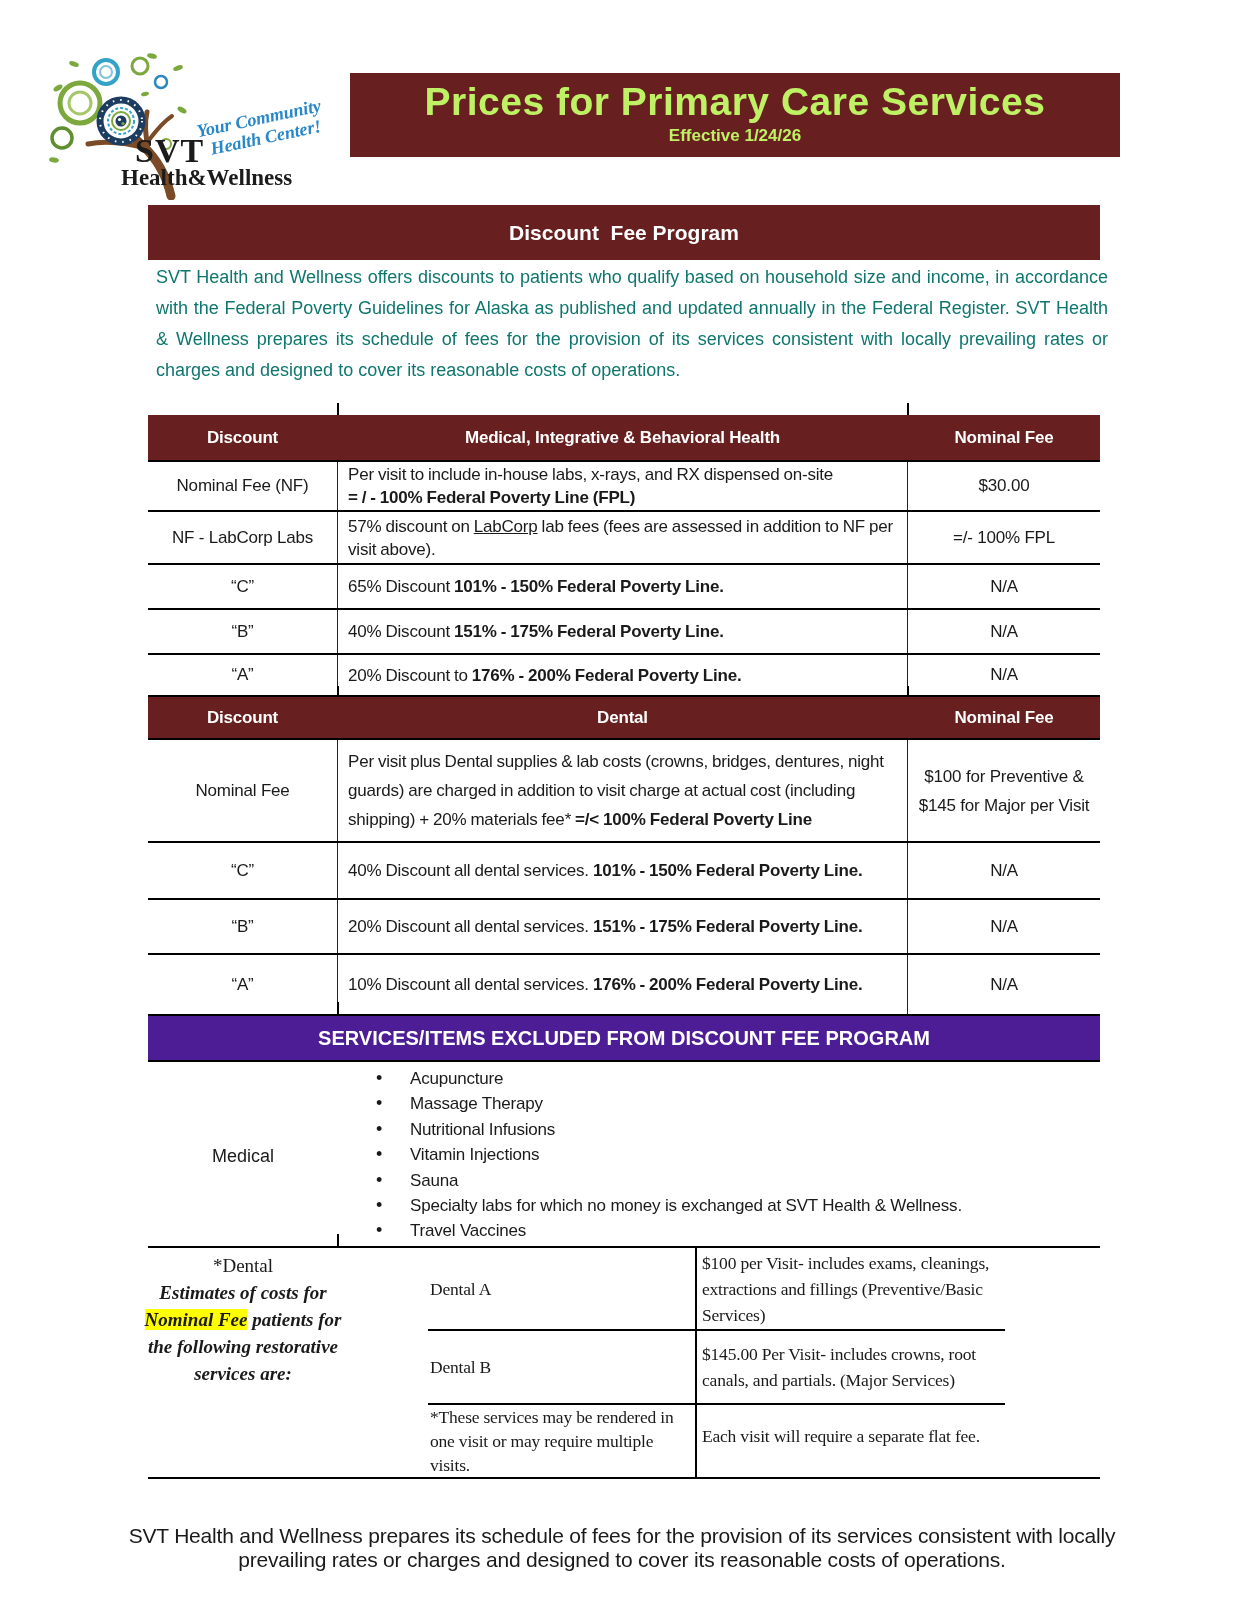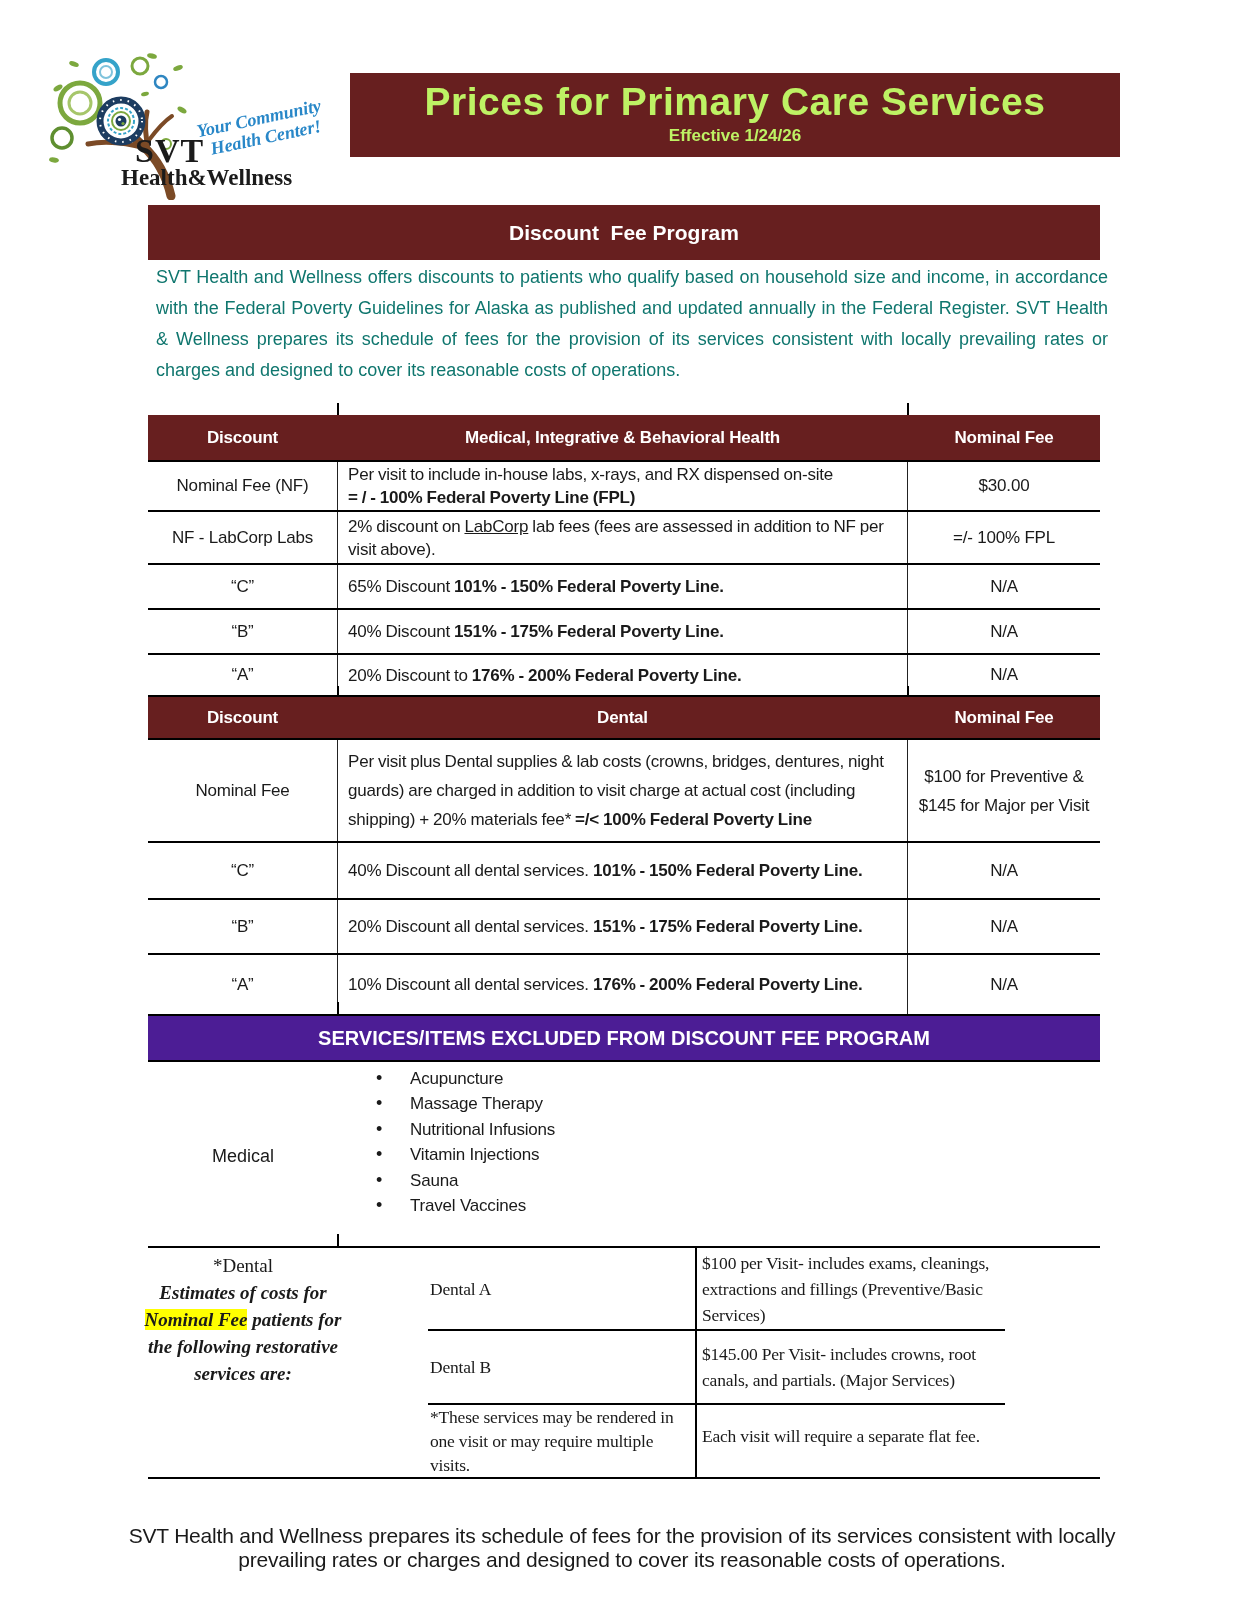--- a/index.html
+++ b/index.html
@@ -167,21 +167,21 @@
     <div class="row" style="height:50px;">
       <div class="cell c1">Nominal Fee (NF)</div>
       <div class="cell c2">
           <div class="inner"><span>Per visit to include in-house labs, x-rays, and RX dispensed on-site</span><span class="b blk">= / - 100% Federal Poverty Line (FPL)</span></div>
         </div>
       <div class="cell c3">$30.00</div>
     </div>
     <div class="row" style="height:53px;">
       <div class="cell c1">NF - LabCorp Labs</div>
       <div class="cell c2">
-          <div class="inner"><span>2% discount on </span><span class="u">LabCorp</span><span> lab fees (fees are assessed in addition to NF per visit above).</span></div>
+          <div class="inner"><span>57% discount on </span><span class="u">LabCorp</span><span> lab fees (fees are assessed in addition to NF per visit above).</span></div>
         </div>
       <div class="cell c3">=/- 100% FPL</div>
     </div>
     <div class="row" style="height:45px;">
       <div class="cell c1">“C”</div>
       <div class="cell c2">
           <div class="inner"><span>65% Discount </span><span class="b">101% - 150% Federal Poverty Line.</span></div>
         </div>
       <div class="cell c3">N/A</div>
     </div>
@@ -243,20 +243,21 @@
   <div class="tick" style="left:337px; top:1002px;"></div>
 
   <div class="excl-banner">SERVICES/ITEMS EXCLUDED FROM DISCOUNT FEE PROGRAM</div>
   <div class="excl-cat">Medical</div>
   <ul class="excl-list">
     <li>Acupuncture</li>
     <li>Massage Therapy</li>
     <li>Nutritional Infusions</li>
     <li>Vitamin Injections</li>
     <li>Sauna</li>
+    <li>Specialty labs for which no money is exchanged at SVT Health &amp; Wellness.</li>
     <li>Travel Vaccines</li>
   </ul>
 
   <div class="tick" style="left:337px; top:1234px;"></div>
 
   <div class="bt-line" style="left:148px; top:1246px; width:952px; height:2px;"></div>
   <div class="bt-line" style="left:148px; top:1477px; width:952px; height:2px;"></div>
   <div class="bt-line" style="left:428px; top:1329px; width:577px; height:2px;"></div>
   <div class="bt-line" style="left:428px; top:1403px; width:577px; height:2px;"></div>
   <div class="bt-line" style="left:695px; top:1248px; width:2px; height:229px;"></div>

